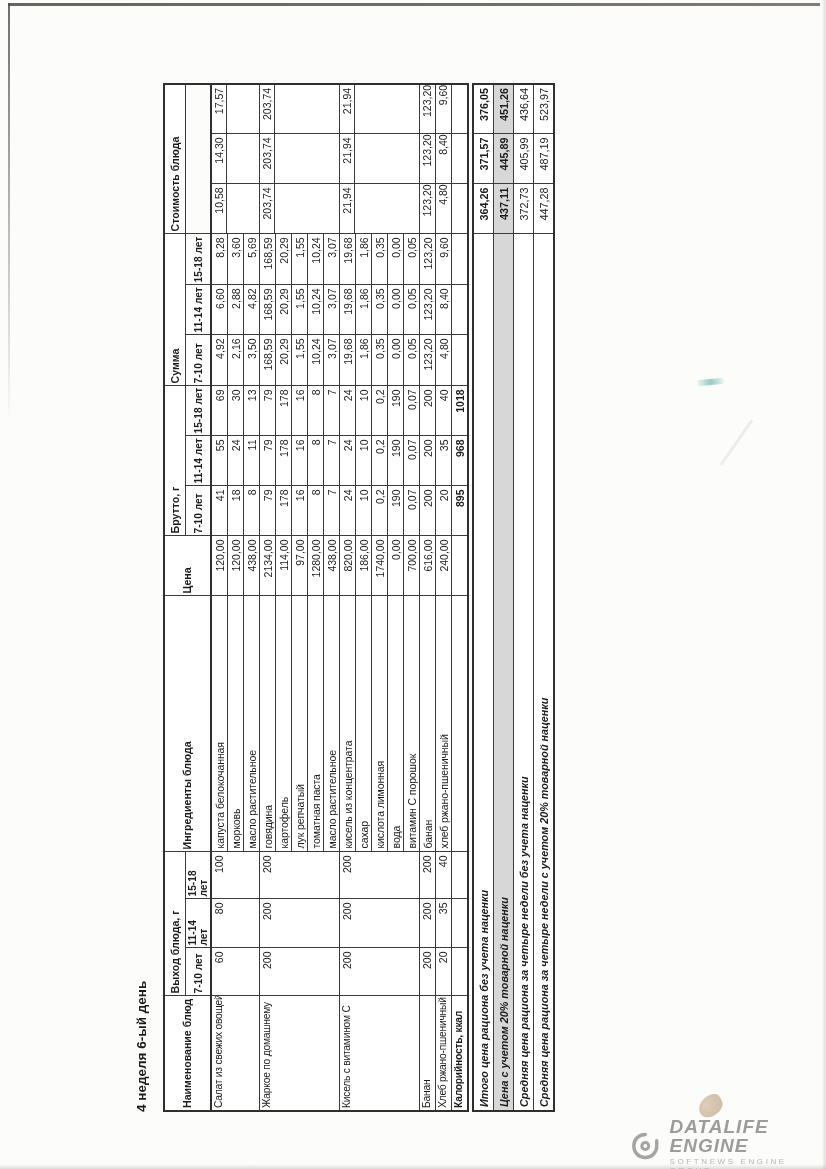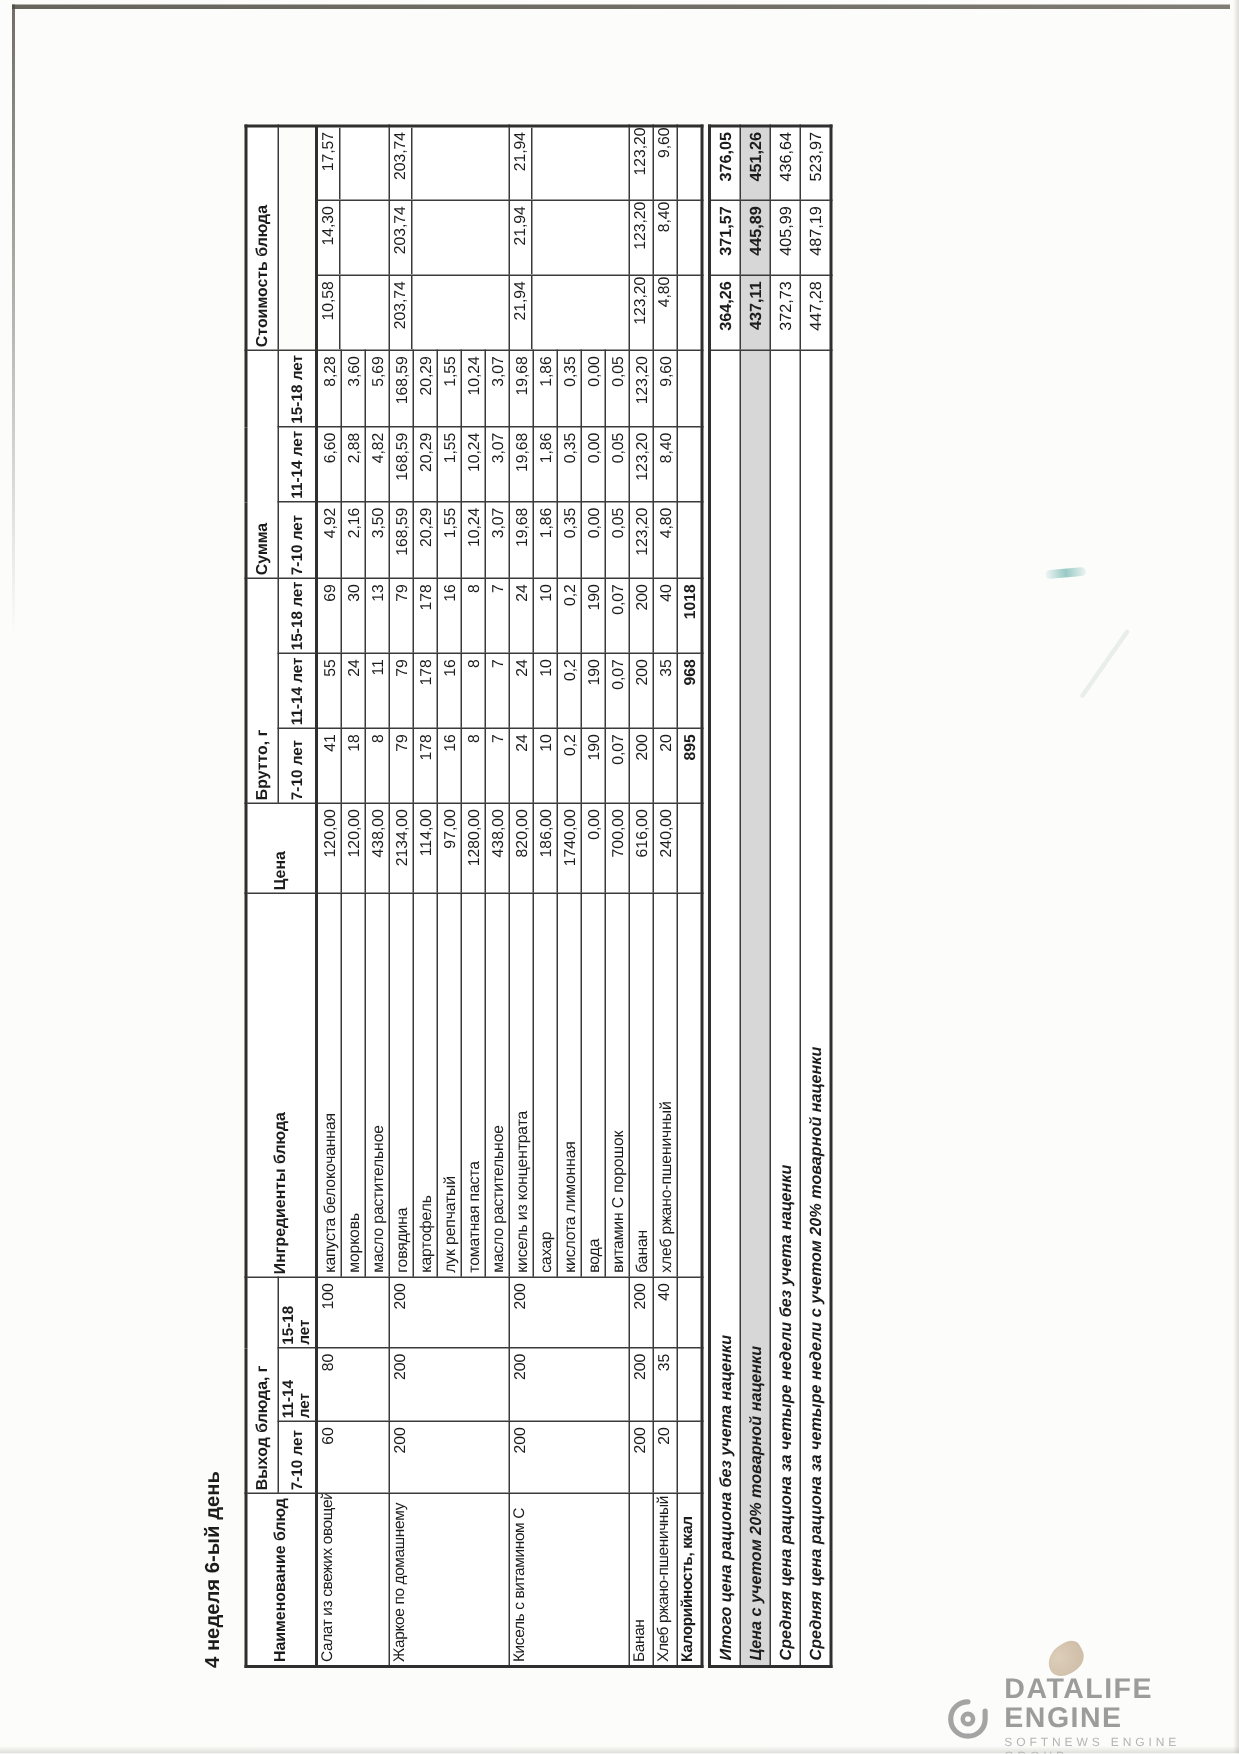--- a/index.html
+++ b/index.html
@@ -54,21 +54,21 @@
     transform:rotate(-5deg);
     background:linear-gradient(to right,rgba(90,170,165,.08),rgba(70,160,155,.55),rgba(90,170,165,.1));}
   .smudge-streak{position:absolute;left:735px;top:415px;width:3px;height:55px;border-radius:3px;
     transform:rotate(35deg);background:rgba(150,180,175,.18);}
   .leaf{position:absolute;left:698px;top:1096px;width:25px;height:20px;
     border-radius:65% 35% 55% 45%;transform:rotate(-28deg);
     background:radial-gradient(circle at 35% 35%,#d8c6ae,#c2ae94);opacity:.85;}
 
   
   .watermark{position:absolute;left:630px;top:1117px;display:flex;align-items:center;gap:9px;}
-  .wm-title{font-size:19px;font-weight:bold;color:#9c9c9c;letter-spacing:1px;line-height:19px;}
+  .wm-title{font-size:19px;font-weight:bold;color:#9c9c9c;letter-spacing:1px;line-height:19px;font-style:italic;}
   .wm-sub{font-size:8px;color:#b4b4b4;letter-spacing:2.6px;margin-top:2px;}
 </style>
 </head>
 <body>
 
 <div class="page">
   <div class="edge-top"></div>
   <div class="edge-left"></div>
   <div class="edge-right"></div>
   <div class="edge-bottom"></div>

